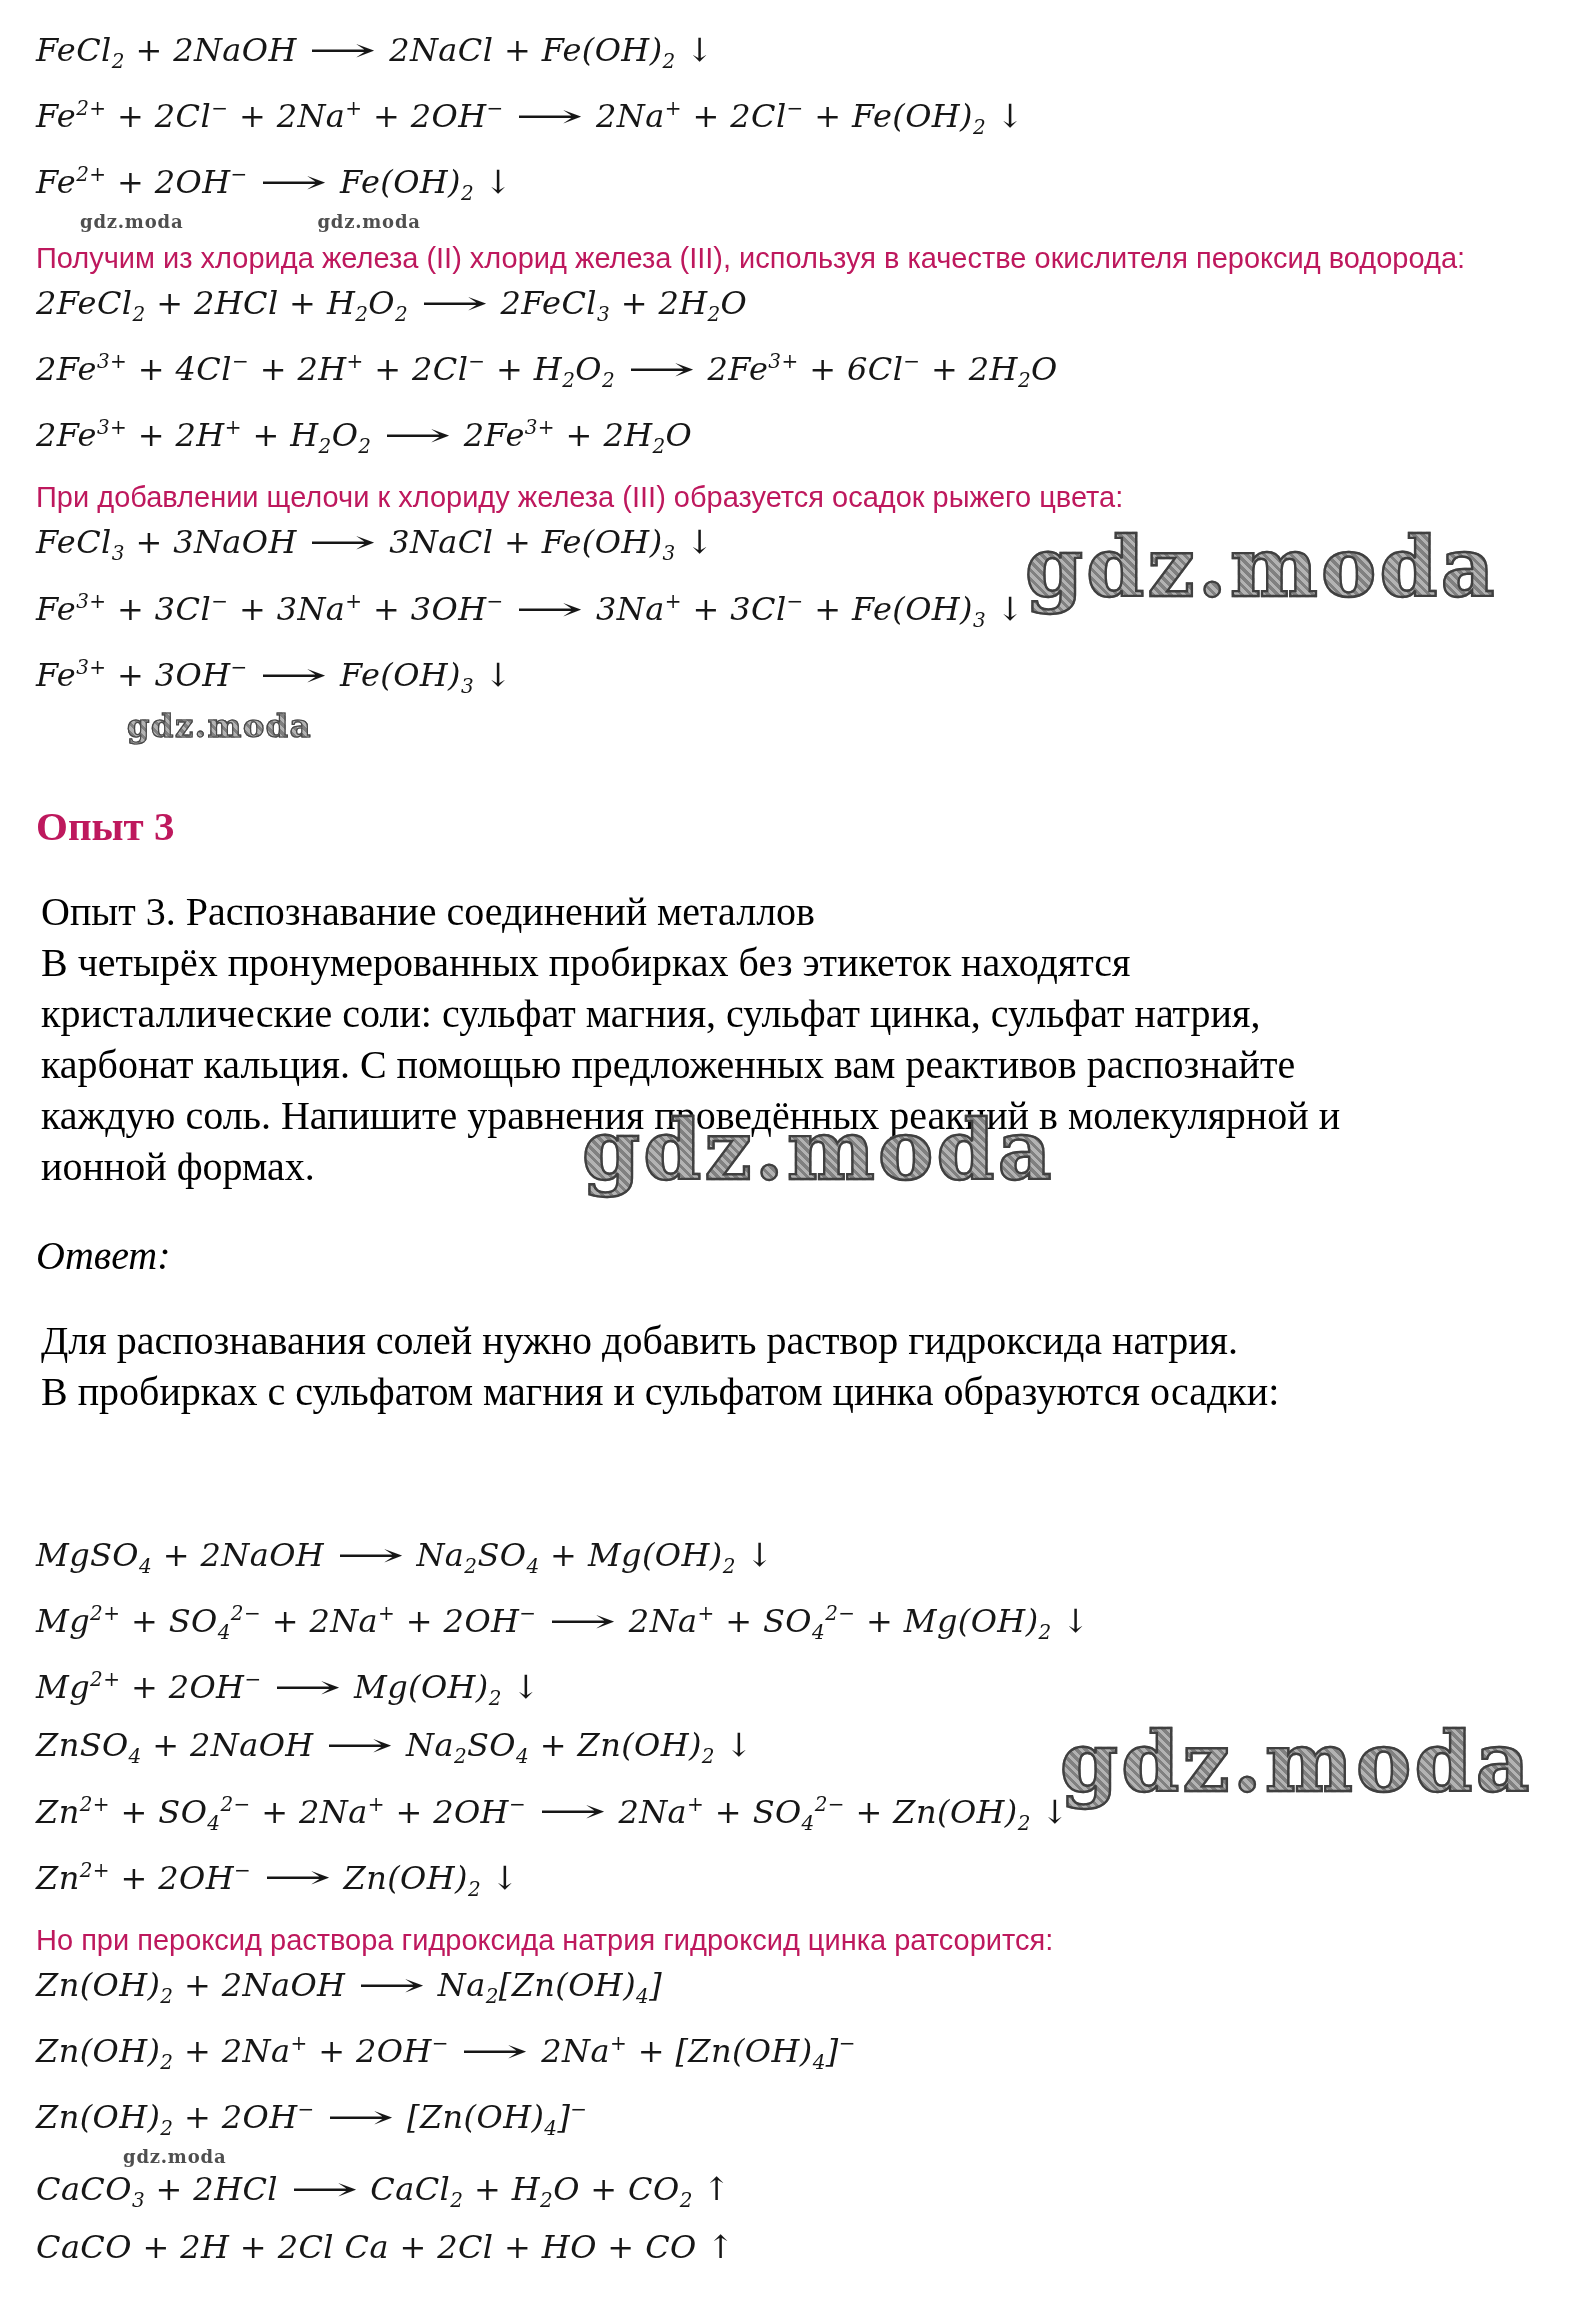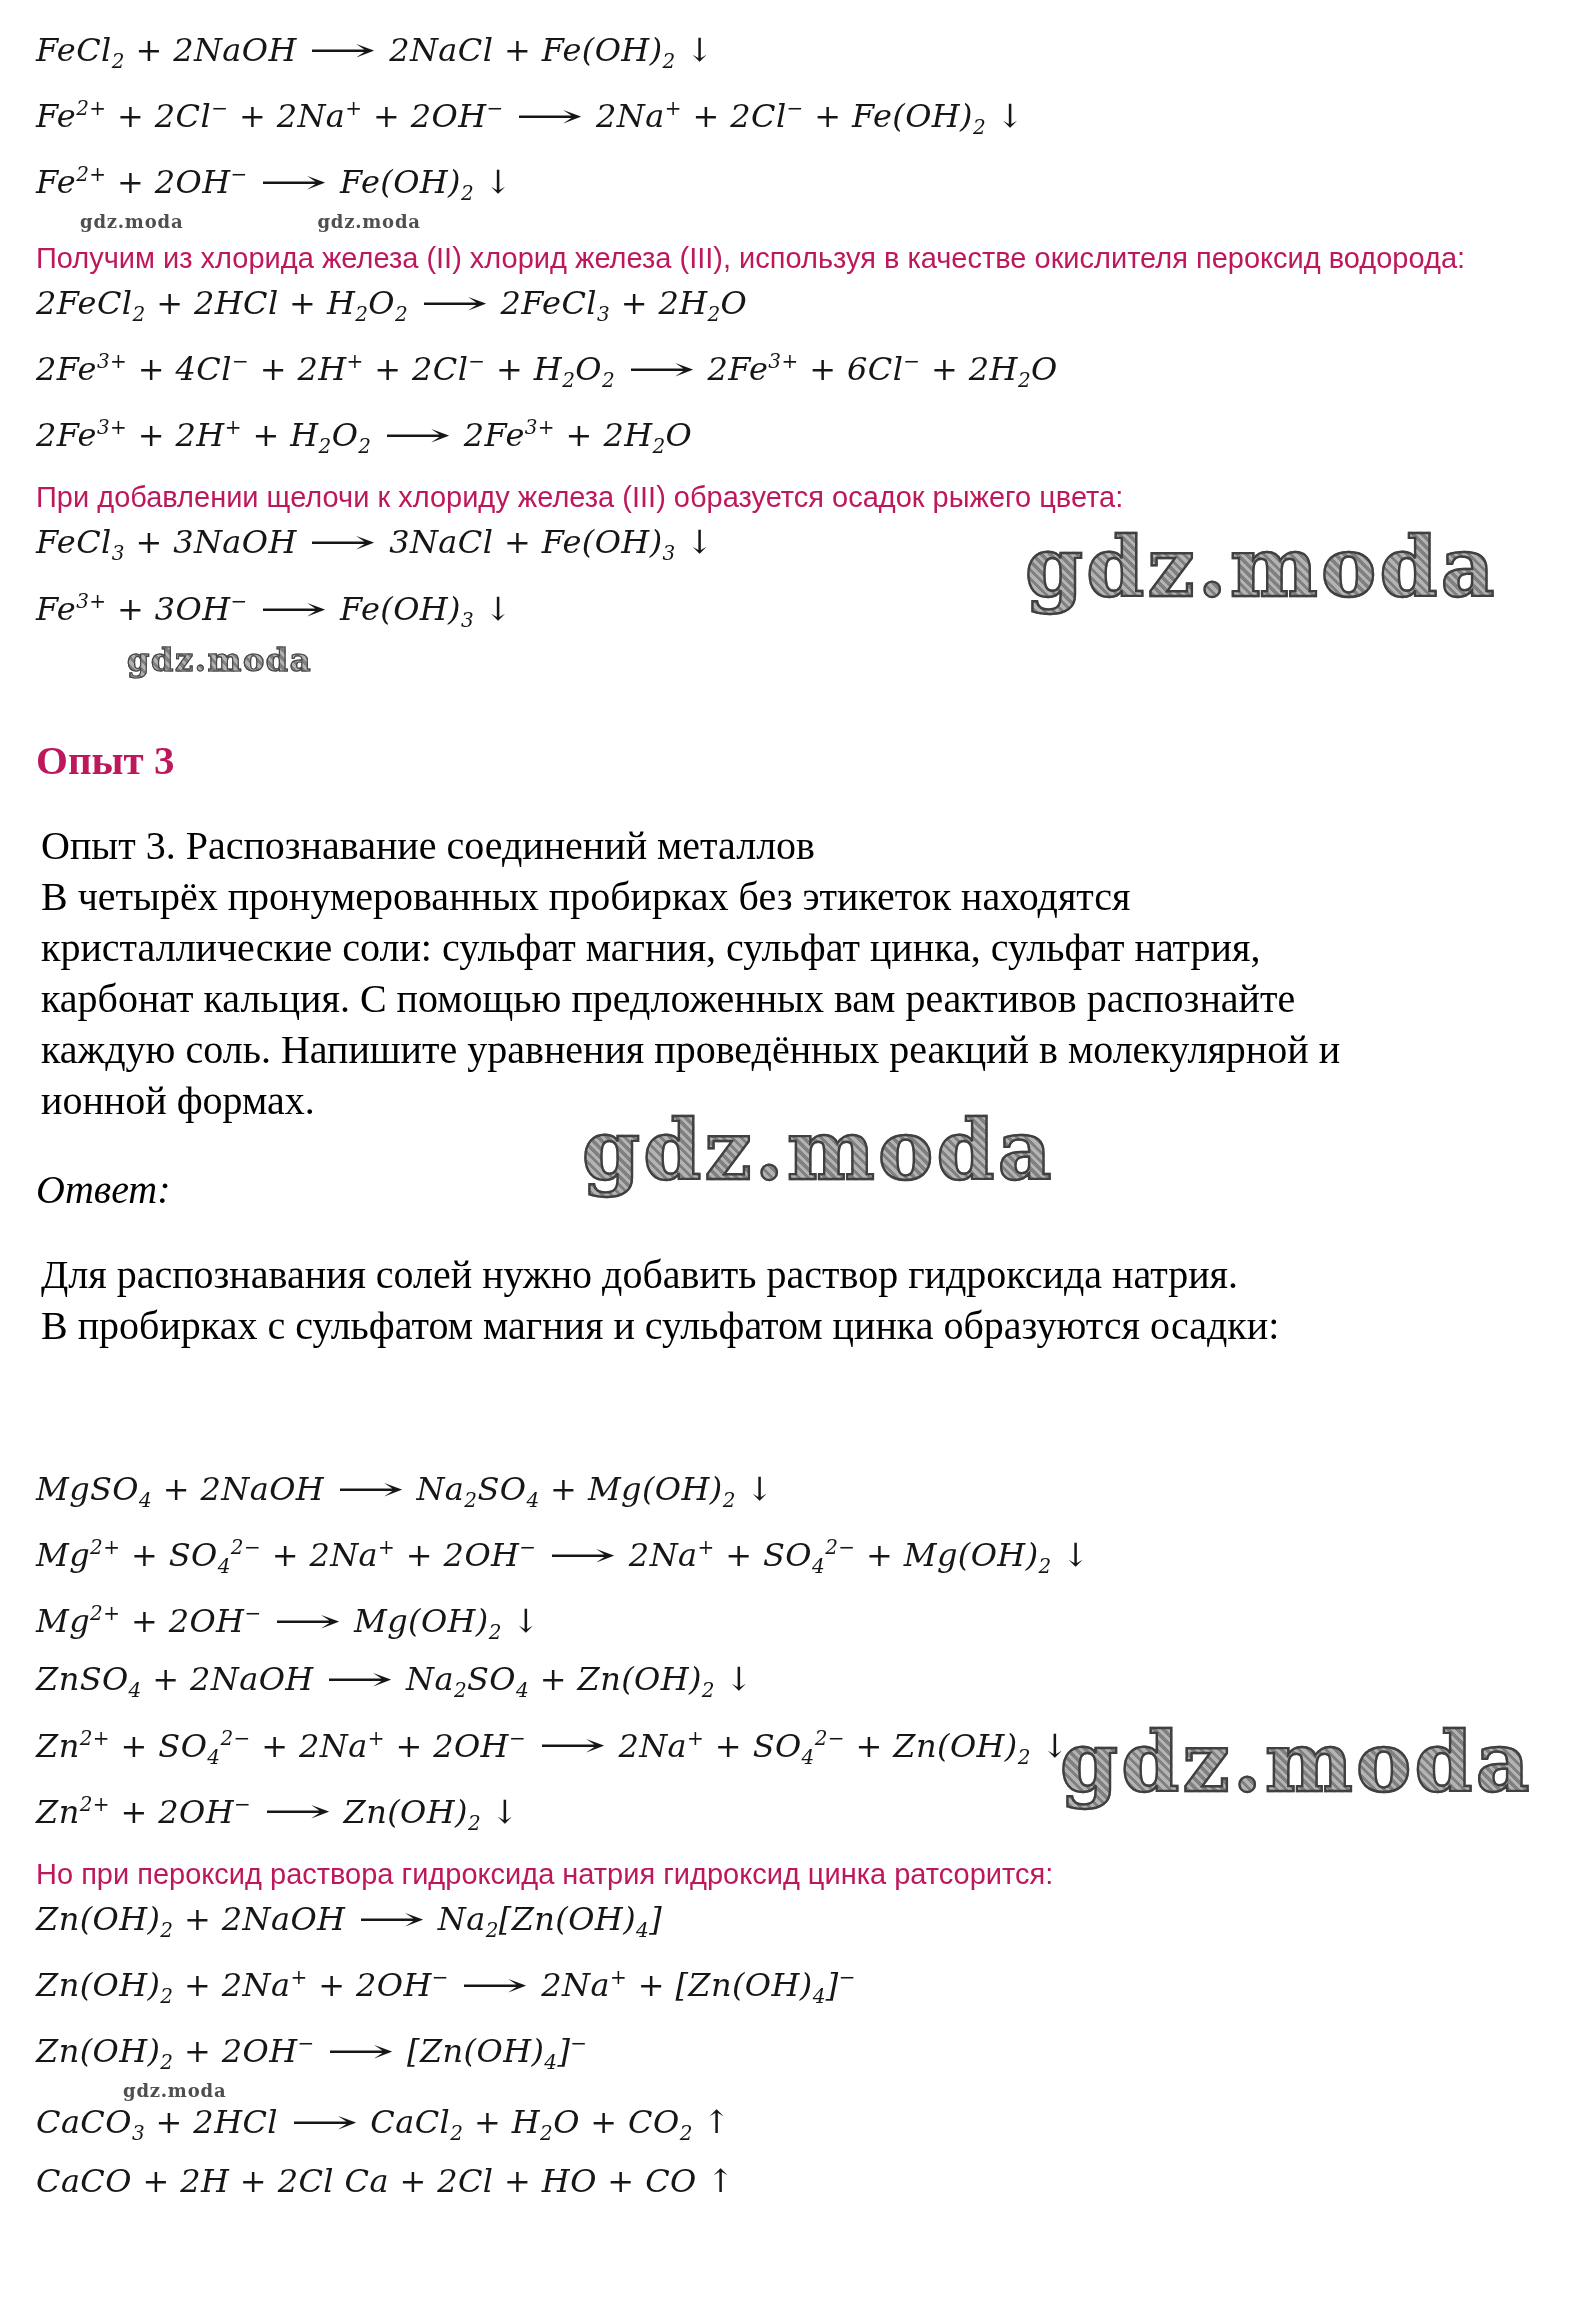--- a/index.html
+++ b/index.html
@@ -96,20 +96,21 @@
       <div class="wm-row wm-xs" style="margin-left: 44px; column-gap: 134px;">
         <span>gdz.moda</span>
         <span>gdz.moda</span>
       </div>
       <div class="note">Получим из хлорида железа (II) хлорид железа (III), используя в качестве окислителя пероксид водорода:</div>
       <div class="fml">2FeCl<sub>2</sub> + 2HCl + H<sub>2</sub>O<sub>2</sub> <span class="arr">→</span> 2FeCl<sub>3</sub> + 2H<sub>2</sub>O</div>
       <div class="fml">2Fe<sup>3+</sup> + 4Cl<sup>−</sup> + 2H<sup>+</sup> + 2Cl<sup>−</sup> + H<sub>2</sub>O<sub>2</sub> <span class="arr">→</span> 2Fe<sup>3+</sup> + 6Cl<sup>−</sup> + 2H<sub>2</sub>O</div>
       <div class="fml">2Fe<sup>3+</sup> + 2H<sup>+</sup> + H<sub>2</sub>O<sub>2</sub> <span class="arr">→</span> 2Fe<sup>3+</sup> + 2H<sub>2</sub>O</div>
       <div class="note">При добавлении щелочи к хлориду железа (III) образуется осадок рыжего цвета:</div>
       <div class="fml">FeCl<sub>3</sub> + 3NaOH <span class="arr">→</span> 3NaCl + Fe(OH)<sub>3</sub> ↓</div>
+      <div class="fml">Fe<sup>3+</sup> + 3Cl<sup>−</sup> + 3Na<sup>+</sup> + 3OH<sup>−</sup> <span class="arr">→</span> 3Na<sup>+</sup> + 3Cl<sup>−</sup> + Fe(OH)<sub>3</sub> ↓</div>
       <div class="fml">Fe<sup>3+</sup> + 3OH<sup>−</sup> <span class="arr">→</span> Fe(OH)<sub>3</sub> ↓</div>
       <div class="wm-row wm-s" style="margin-left: 91px;">
         <span>gdz.moda</span>
       </div>
       <div class="heading">Опыт 3</div>
       <div class="para">Опыт 3. Распознавание соединений металлов<br>В четырёх пронумерованных пробирках без этикеток находятся<br>кристаллические соли: сульфат магния, сульфат цинка, сульфат натрия,<br>карбонат кальция. С помощью предложенных вам реактивов распознайте<br>каждую соль. Напишите уравнения проведённых реакций в молекулярной и<br>ионной формах.</div>
       <div class="answer">Ответ:</div>
       <div class="para">Для распознавания солей нужно добавить раствор гидроксида натрия.<br>В пробирках с сульфатом магния и сульфатом цинка образуются осадки:</div>
       <div class="gap" style="height: 79px;"></div>
       <div class="fml">MgSO<sub>4</sub> + 2NaOH <span class="arr">→</span> Na<sub>2</sub>SO<sub>4</sub> + Mg(OH)<sub>2</sub> ↓</div>

